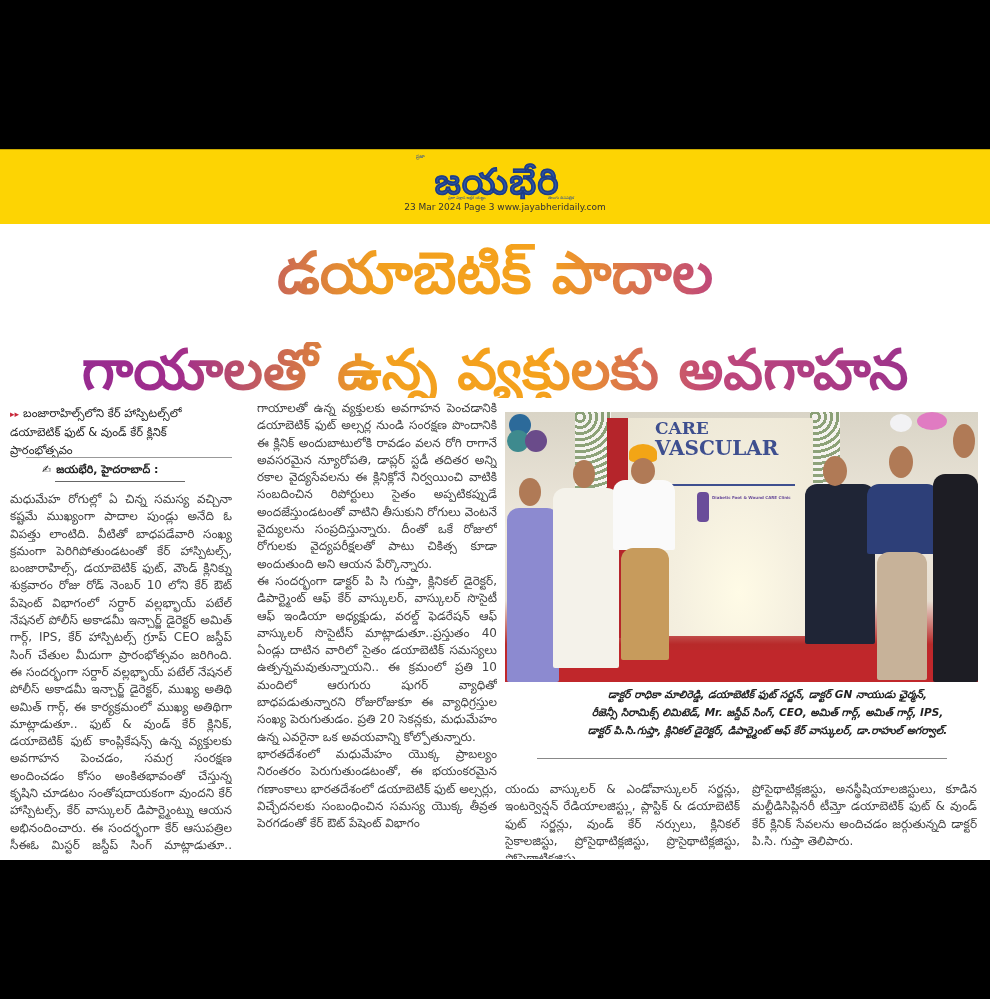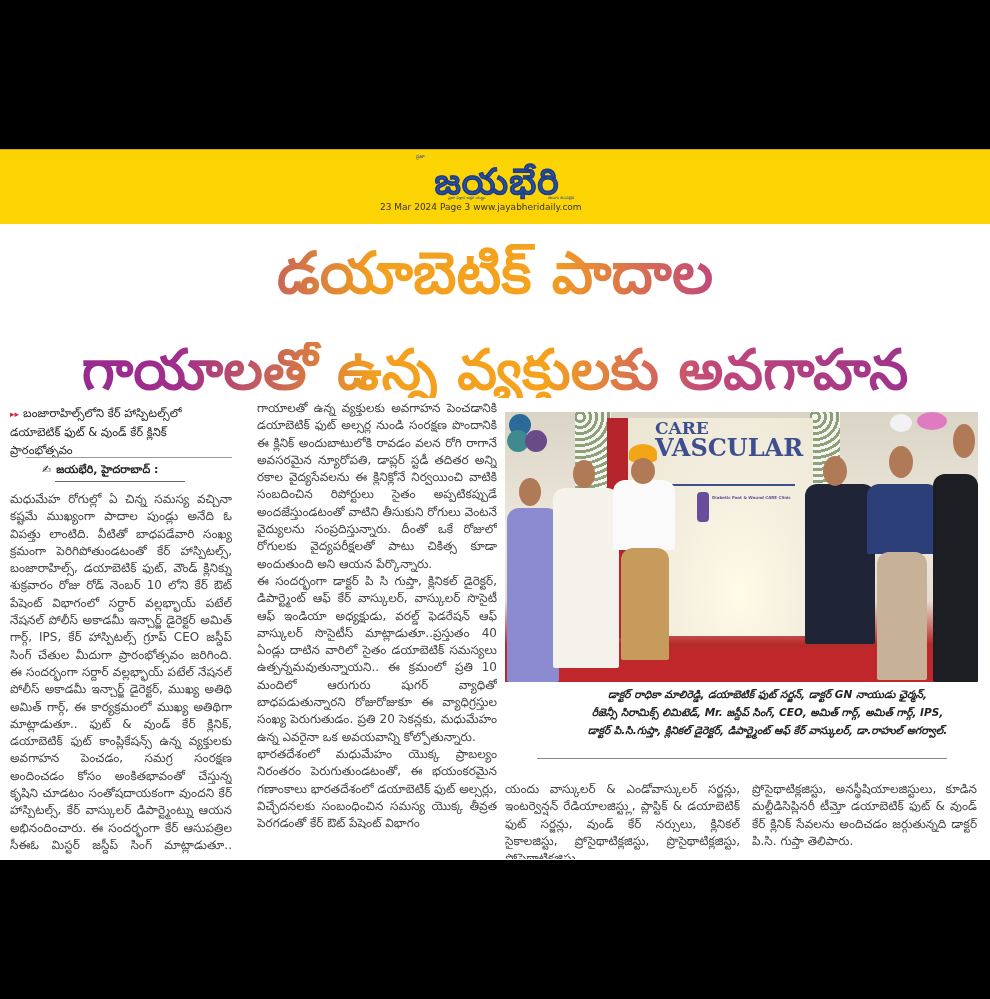--- a/index.html
+++ b/index.html
@@ -3,37 +3,37 @@
 <meta charset="utf-8">
 <style>
   html,body{margin:0;padding:0;background:#000;}
   body{width:990px;height:999px;position:relative;overflow:hidden;font-family:"DejaVu Sans",sans-serif;}
   .page{position:absolute;left:0;top:149px;width:990px;height:711px;background:#fff;overflow:hidden;}
   .masthead{position:absolute;left:0;top:0;width:990px;height:74px;background:#fdd403;border-top:1px solid #c9a800;}
   .logo-small{position:absolute;left:416px;top:3px;font-size:5px;color:#2a4e9a;}
   .logo{position:absolute;left:412px;top:4px;width:170px;text-align:center;font-size:36px;font-weight:bold;color:#2a55a8;line-height:44px;letter-spacing:1px;margin-top:6px;-webkit-text-stroke:0.5px #1e3d86;}
   .logo-tag{position:absolute;left:448px;top:45px;font-size:4px;color:#2a4e9a;}
   .logo-tag2{position:absolute;left:548px;top:45px;font-size:4px;color:#2a4e9a;}
-  .dateline{position:absolute;left:380px;top:52px;width:250px;text-align:left;font-size:9px;color:#333;}
+  .dateline{position:absolute;left:380px;top:52px;width:250px;text-align:center;font-size:9px;color:#333;}
   .headline{position:absolute;left:0;width:990px;text-align:center;font-weight:bold;line-height:1;
     background:linear-gradient(90deg,#8e2a93 0%,#a12d8c 18%,#f2a01f 38%,#f5a21d 55%,#c0487a 72%,#8e2a93 100%);
     -webkit-background-clip:text;background-clip:text;color:transparent;}
   .h1{top:95px;font-size:58px;}
   .h2{top:193px;font-size:56px;}
   .col{position:absolute;font-size:12px;line-height:17.3px;color:#444;text-align:justify;}
   .kicker{position:absolute;left:10px;top:255px;width:222px;font-size:11.5px;line-height:18px;color:#222;}
   .kicker .arrow{color:#c8283a;font-size:9px;margin-right:4px;}
   .kicker-rule{position:absolute;left:26px;top:308px;width:206px;height:1px;background:#999;}
   .byline{position:absolute;left:42px;top:314px;font-size:11px;color:#222;font-weight:bold;}
   .byline-rule{position:absolute;left:55px;top:332px;width:130px;height:1px;background:#666;}
   .pen{display:inline-block;margin-right:5px;font-weight:normal;}
   .photo{position:absolute;left:505px;top:263px;width:473px;height:270px;background:linear-gradient(180deg,#d9d4c6 0%,#efe9dd 45%,#e6ddd0 70%,#b82a2a 86%,#c22a28 100%);overflow:hidden;font-weight:bold;}
   .board{position:absolute;left:123px;top:6px;width:185px;height:218px;background:radial-gradient(ellipse at 60% 80%,#fffbe6 0%,#f4efdf 40%,#ebe5d3 100%);}
   .board-care{position:absolute;left:150px;top:7px;font-family:"DejaVu Serif",serif;font-size:17px;color:#3e4f8f;line-height:18px;}
-  .board-vasc{position:absolute;left:150px;top:25px;font-family:"DejaVu Serif",serif;font-size:24px;color:#3e4f8f;line-height:22px;}
+  .board-vasc{position:absolute;left:150px;top:25px;font-family:"DejaVu Serif",serif;font-size:20px;color:#3e4f8f;line-height:22px;}
   .board-rule{position:absolute;left:160px;top:72px;width:130px;height:2px;background:#3e4f8f;}
   .board-sub{position:absolute;left:207px;top:83px;font-size:4px;color:#6a4d9a;line-height:5px;}
   .curtain{position:absolute;left:102px;top:6px;width:26px;height:220px;background:#b5252b;}
   .flowers-l{position:absolute;left:70px;top:0;width:36px;height:90px;background:repeating-radial-gradient(circle at 5px 5px,#fff 0 3px,#6a8a55 3px 6px);opacity:.7;}
   .flowers-r{position:absolute;left:305px;top:0;width:30px;height:80px;background:repeating-radial-gradient(circle at 5px 5px,#fff 0 3px,#6a8a55 3px 6px);opacity:.7;}
   .balloon{position:absolute;border-radius:50%;}
   .person{position:absolute;border-radius:12px 12px 2px 2px;}
   .head{position:absolute;border-radius:50%;background:#b07a56;}
   .turban{position:absolute;border-radius:50% 50% 20% 20%;background:#f2a516;}
   .carpet{position:absolute;left:0;top:238px;width:473px;height:32px;background:#c0272b;}

